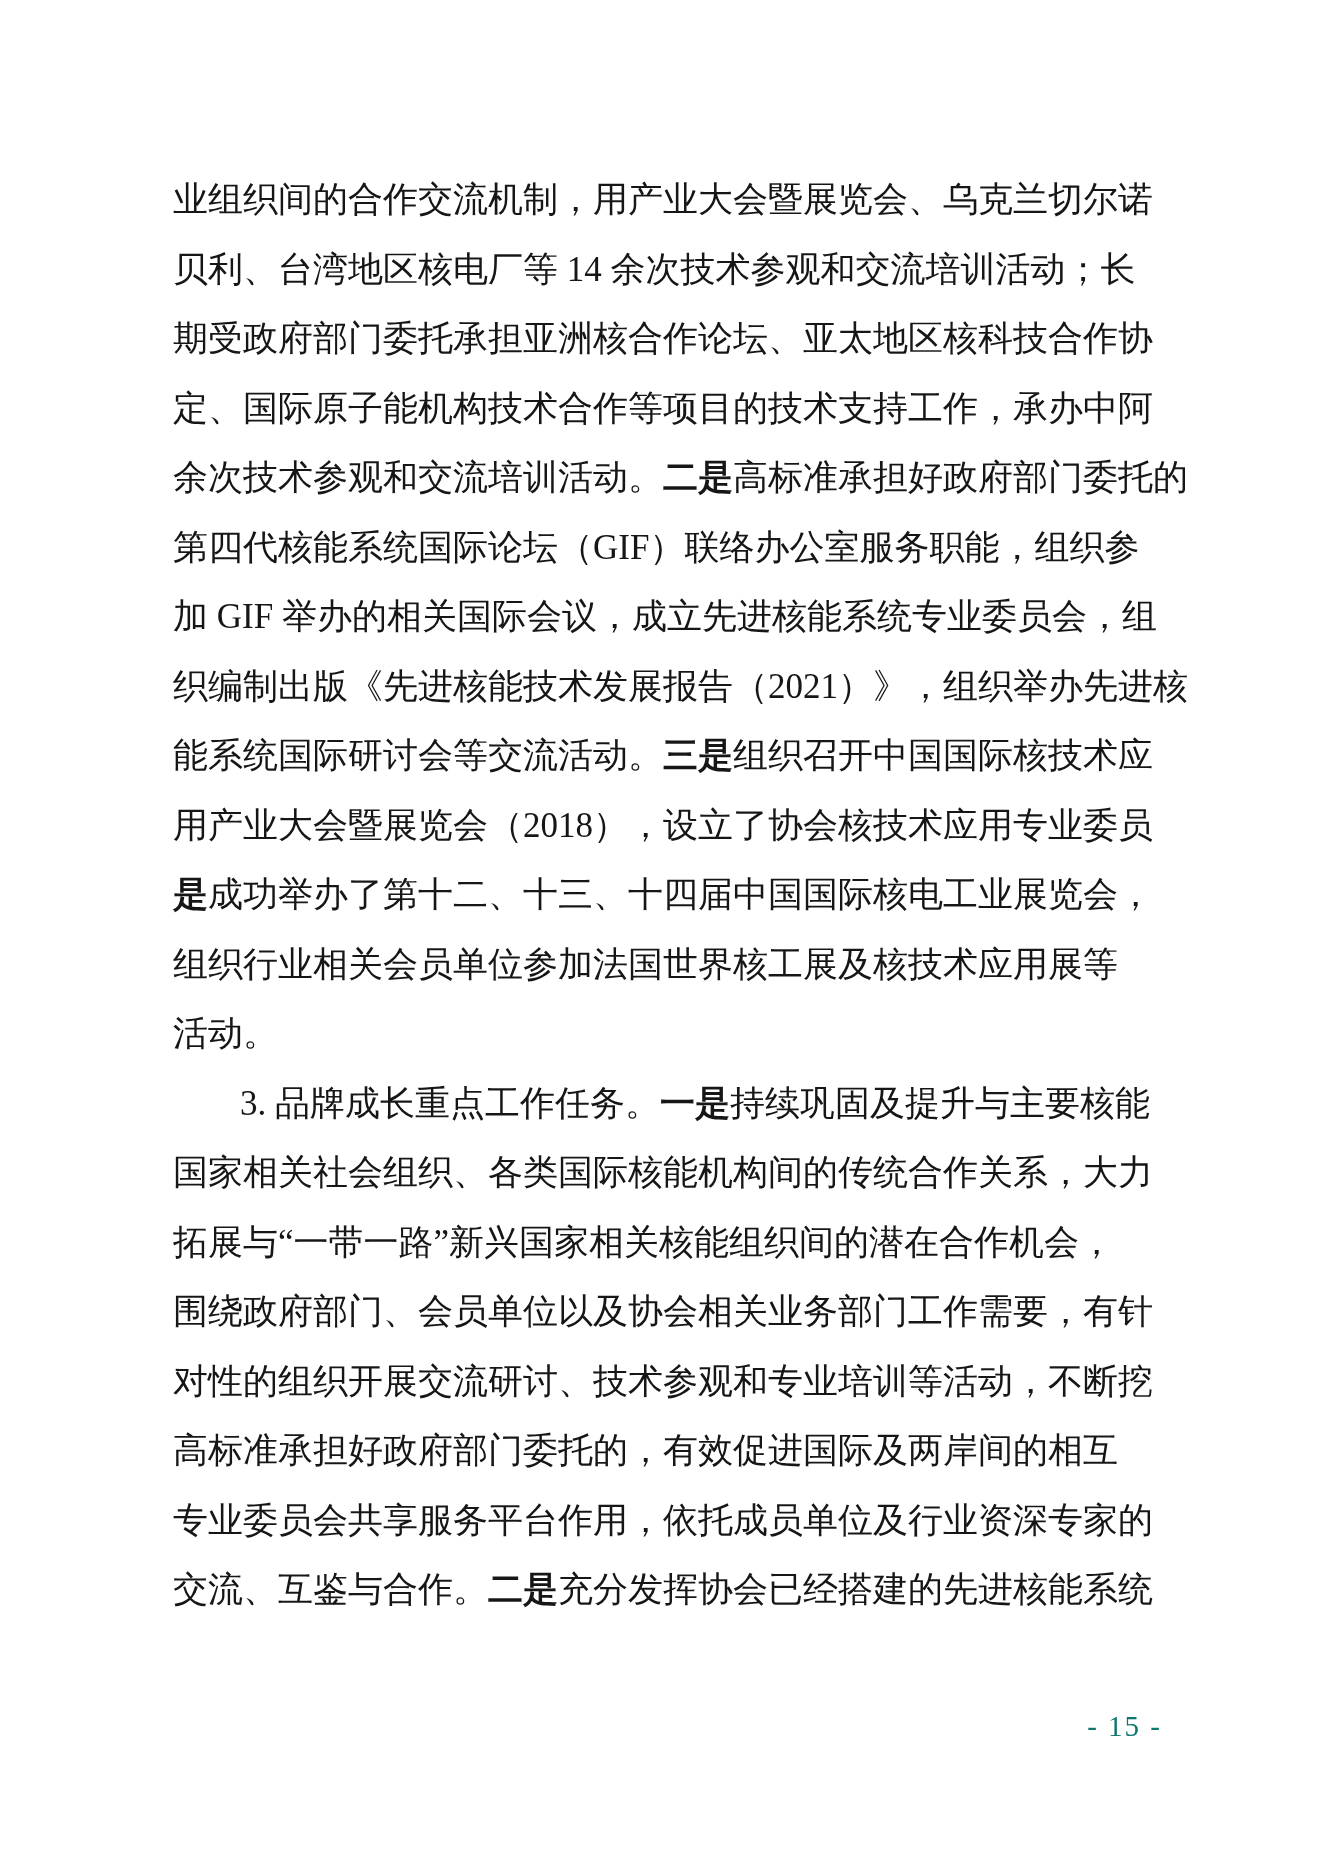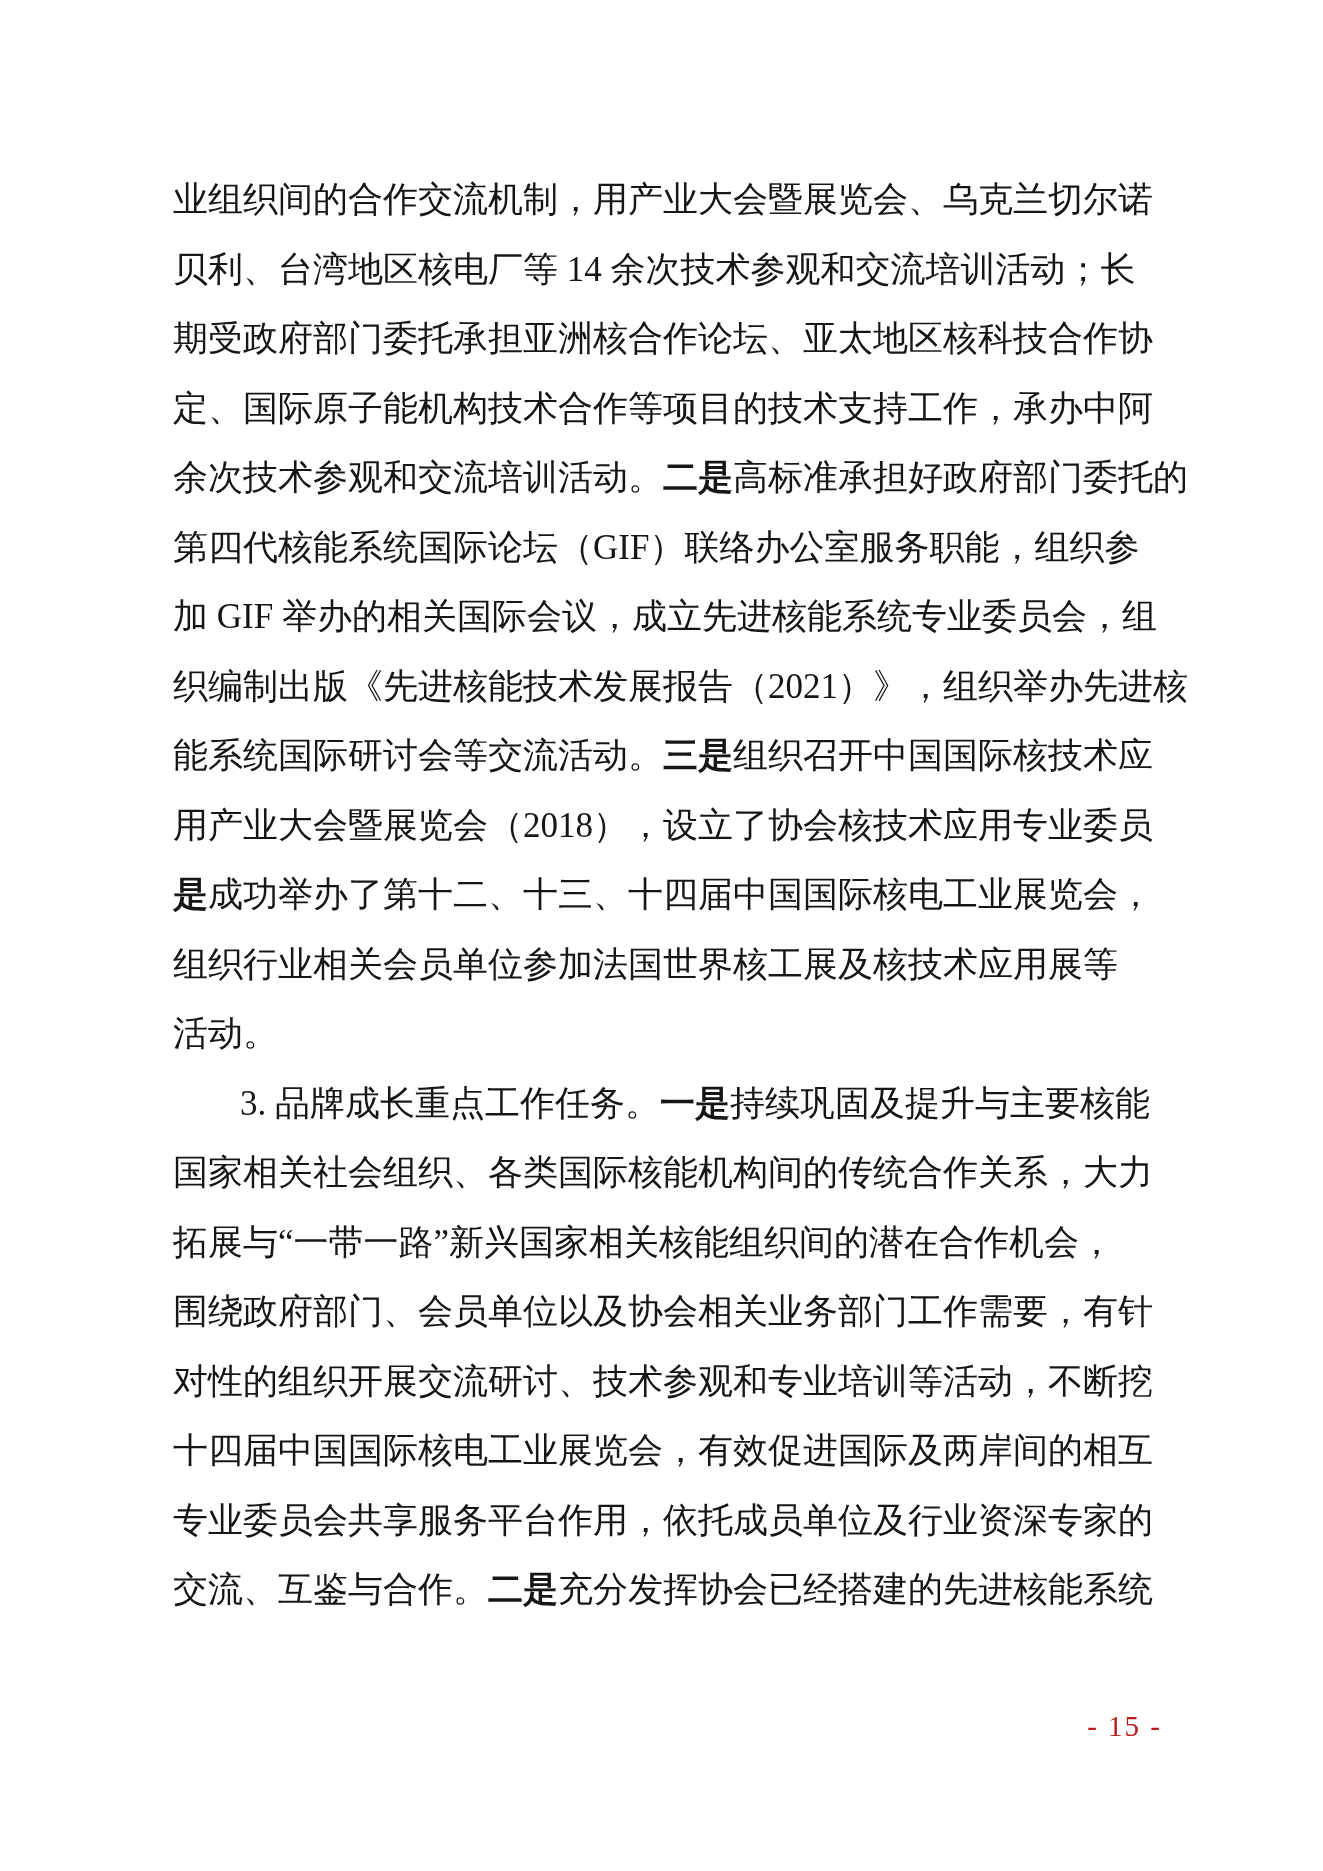--- a/index.html
+++ b/index.html
@@ -33,21 +33,21 @@
     text-indent: 67px;
   }
   .run { font-weight: normal; }
   .run.bold { font-weight: bold; margin-top: 8px; }
   .page-number {
     position: absolute;
     top: 1708px;
     right: 161px;
     font-size: 29px;
     line-height: 36px;
-    color: #b91c1c;
+    color: #0f766e;
     letter-spacing: 2px;
   }
 </style>
 </head>
 <body>
 
 <div class="page">
   <div class="doc-body">
       <div class="line"><span class="run">业组织间的合作交流机制，用产业大会暨展览会、乌克兰切尔诺</span></div>
       <div class="line"><span class="run">贝利、台湾地区核电厂等 14 余次技术参观和交流培训活动；长</span></div>
@@ -60,18 +60,18 @@
       <div class="line"><span class="run">能系统国际研讨会等交流活动。</span><span class="run bold">三是</span><span class="run">组织召开中国国际核技术应</span></div>
       <div class="line"><span class="run">用产业大会暨展览会（2018），设立了协会核技术应用专业委员</span></div>
       <div class="line"><span class="run bold">是</span><span class="run">成功举办了第十二、十三、十四届中国国际核电工业展览会，</span></div>
       <div class="line"><span class="run">组织行业相关会员单位参加法国世界核工展及核技术应用展等</span></div>
       <div class="line"><span class="run">活动。</span></div>
       <div class="line indent"><span class="run">3. 品牌成长重点工作任务。</span><span class="run bold">一是</span><span class="run">持续巩固及提升与主要核能</span></div>
       <div class="line"><span class="run">国家相关社会组织、各类国际核能机构间的传统合作关系，大力</span></div>
       <div class="line"><span class="run">拓展与“一带一路”新兴国家相关核能组织间的潜在合作机会，</span></div>
       <div class="line"><span class="run">围绕政府部门、会员单位以及协会相关业务部门工作需要，有针</span></div>
       <div class="line"><span class="run">对性的组织开展交流研讨、技术参观和专业培训等活动，不断挖</span></div>
-      <div class="line"><span class="run">十四届中国国际核电工业展览会，有效促进国际及两岸间的相互</span></div>
+      <div class="line"><span class="run">高标准承担好政府部门委托的，有效促进国际及两岸间的相互</span></div>
       <div class="line"><span class="run">专业委员会共享服务平台作用，依托成员单位及行业资深专家的</span></div>
       <div class="line"><span class="run">交流、互鉴与合作。</span><span class="run bold">二是</span><span class="run">充分发挥协会已经搭建的先进核能系统</span></div>
     </div>
   <div class="page-number">- 15 -</div>
 </div>
 
 </body></html>

